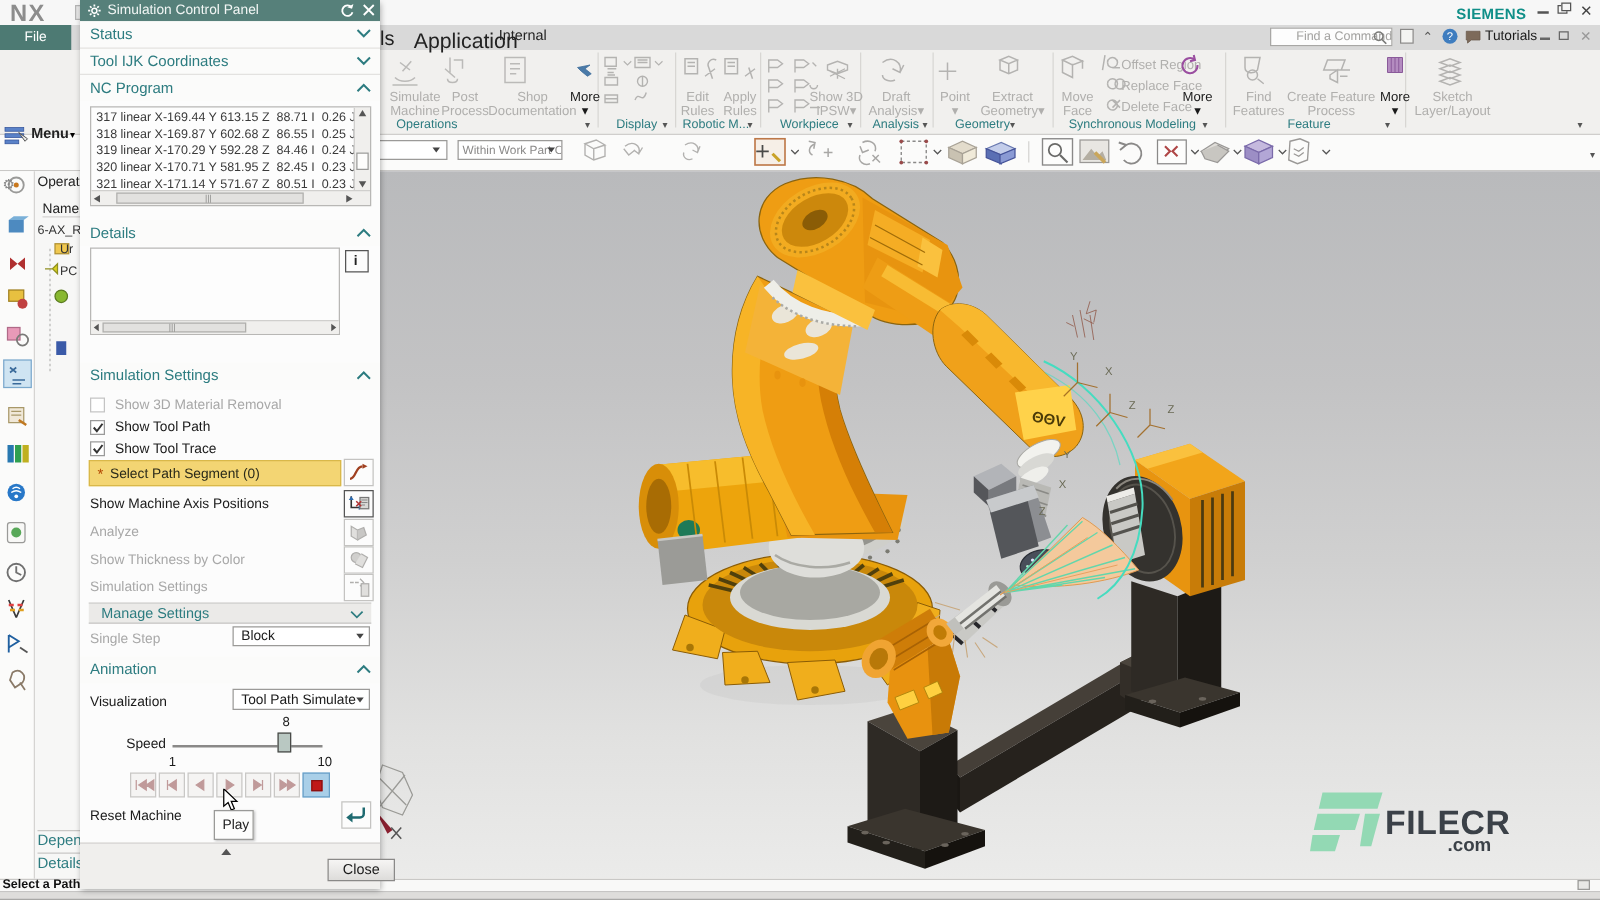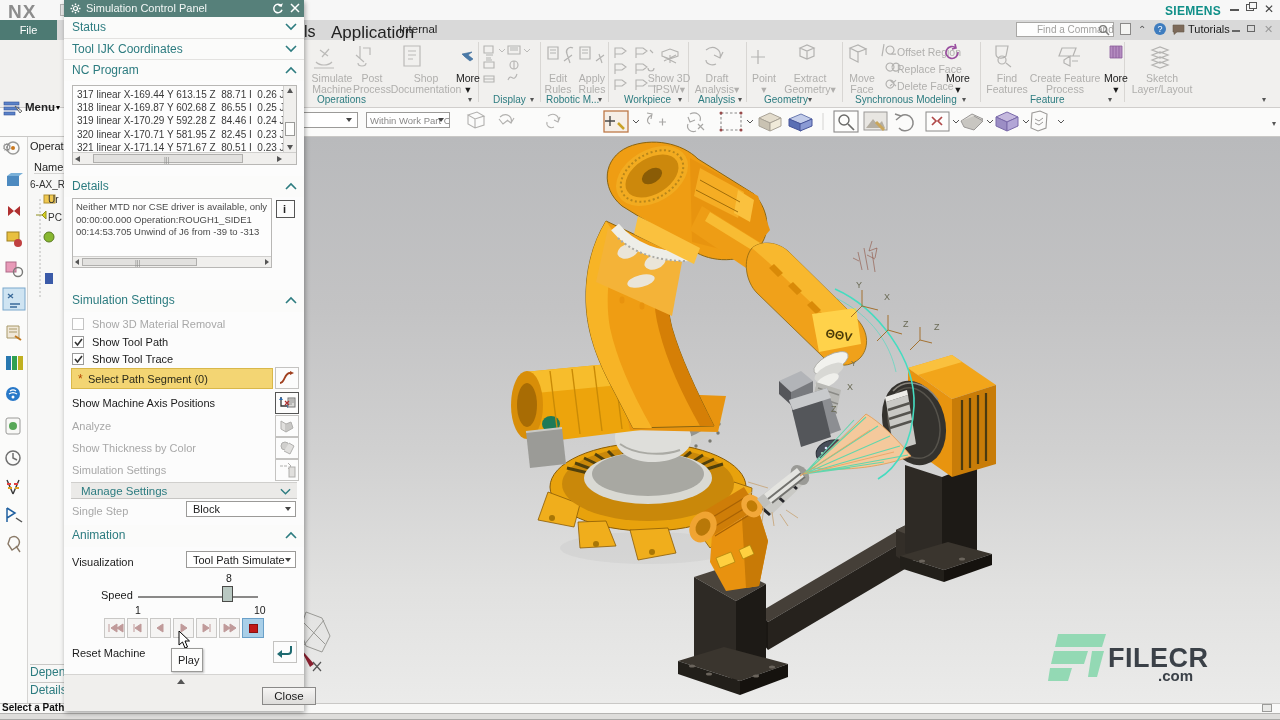--- a/index.html
+++ b/index.html
@@ -584,21 +584,20 @@
     </div>
   </div>
   <div class="sechead" style="top:176px;height:21px;border-bottom:none;">
       <span>Details</span>
       <svg class="chev" viewBox="0 0 12 8">
         <path d="M1 7 L6 2 L11 7" fill="none" stroke="#2d7c80" stroke-width="1.6"></path>
       </svg>
     </div>
 
   <div style="position:absolute;left:8px;top:198px;width:200px;height:70px;background:#fdfdfd;border:1px solid #b8b7b5;">
-    <div style="position:absolute;left:3px;top:2px;font-size:9.5px;color:#4a4a4a;line-height:12.5px;">Neither MTD nor CSE driver is available, only<br>00:00:00.000 Operation:ROUGH1_SIDE1<br>00:14:53.705 Unwind of J6 from -39 to -313</div>
     <div style="position:absolute;left:0;bottom:0;width:198px;height:11px;background:#f0efed;border-top:1px solid #d0cfcd;">
       <div style="position:absolute;left:2px;top:2px;width:0;height:0;border-top:3px solid transparent;border-bottom:3px solid transparent;border-right:4.5px solid #555;"></div>
       <div style="position:absolute;right:2px;top:2px;width:0;height:0;border-top:3px solid transparent;border-bottom:3px solid transparent;border-left:4.5px solid #555;"></div>
       <div style="position:absolute;left:9px;top:1px;width:115px;height:8px;background:#e2e1df;border:1px solid #b0afad;">
           <span style="position:absolute;left:52px;top:0px;font-size:7px;color:#8a8a88;">|||</span>
         </div>
     </div>
   </div>
   <div style="position:absolute;left:212px;top:200px;width:19px;height:18px;background:#fcfcfc;border:1px solid #555;">
       <span style="position:absolute;left:6px;top:2px;font-size:11px;font-weight:bold;color:#222;">i</span>

